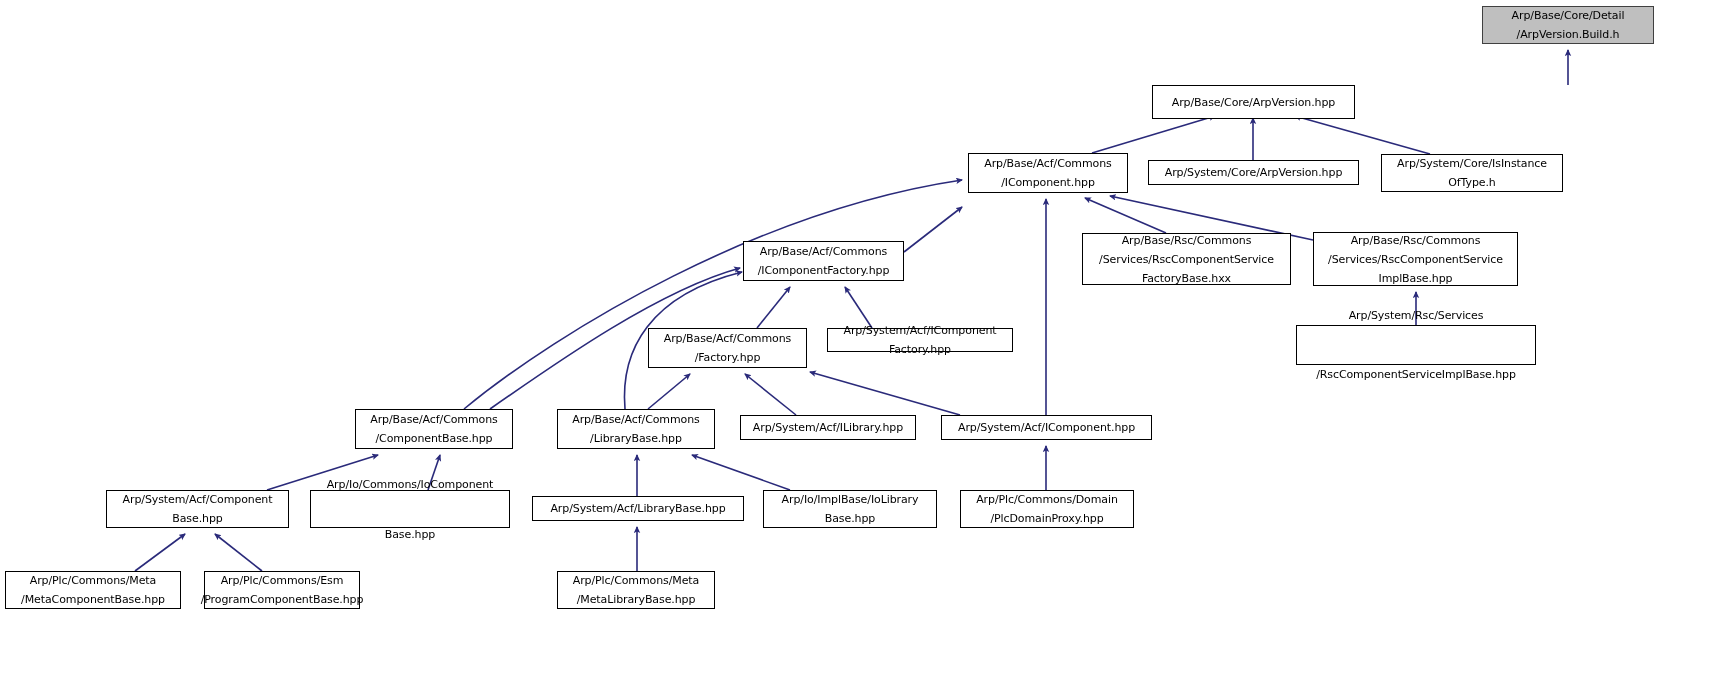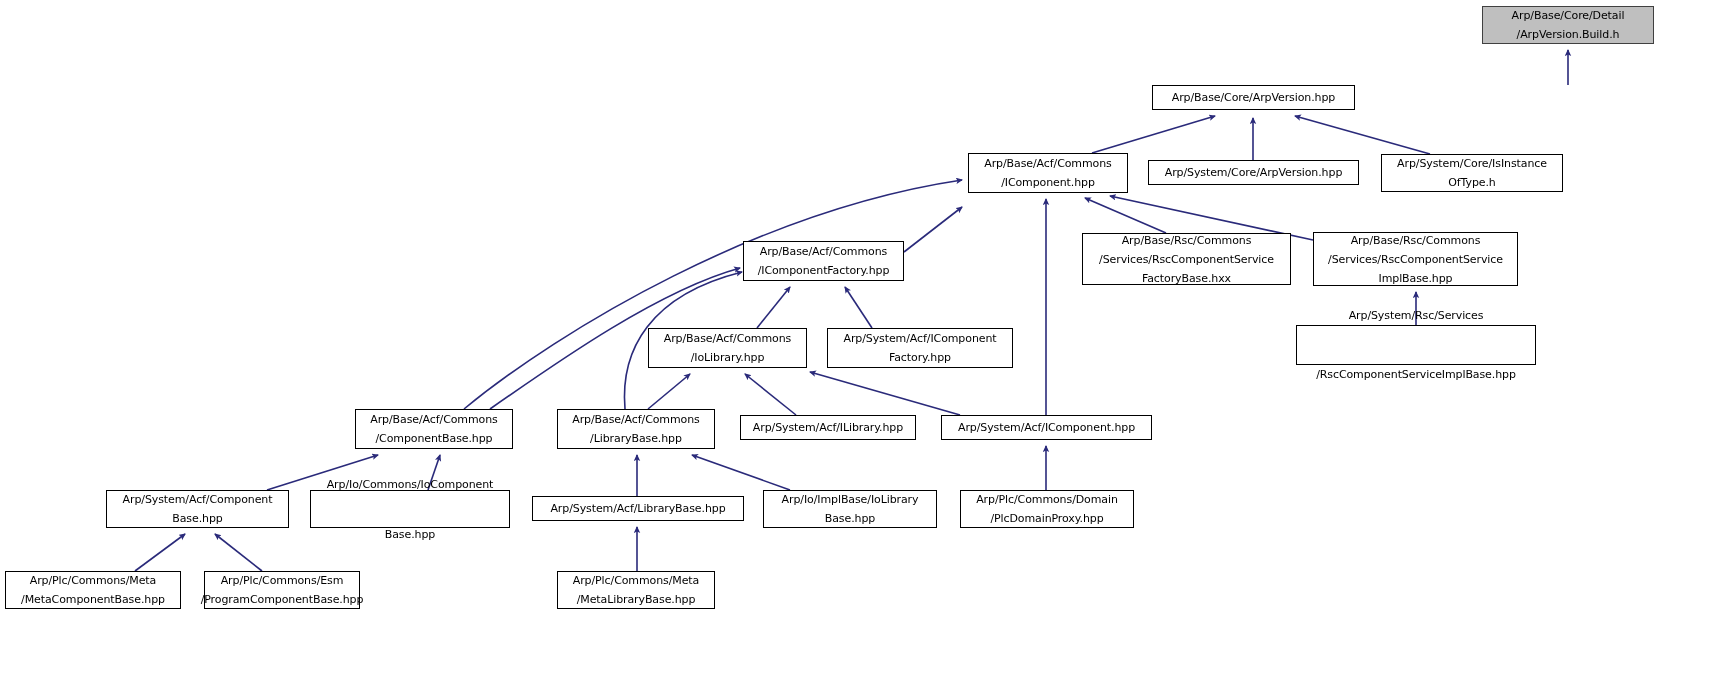--- a/index.html
+++ b/index.html
@@ -78,30 +78,30 @@
       <path d="M267,490 L378,455" fill="none" stroke="#2a2a7a" stroke-width="1.6" marker-end="url(#arrowhead)"></path>
       <path d="M428,490 L440,455" fill="none" stroke="#2a2a7a" stroke-width="1.6" marker-end="url(#arrowhead)"></path>
       <path d="M637,496 L637,455" fill="none" stroke="#2a2a7a" stroke-width="1.6" marker-end="url(#arrowhead)"></path>
       <path d="M790,490 L692,455" fill="none" stroke="#2a2a7a" stroke-width="1.6" marker-end="url(#arrowhead)"></path>
       <path d="M1046,490 L1046,446" fill="none" stroke="#2a2a7a" stroke-width="1.6" marker-end="url(#arrowhead)"></path>
       <path d="M135,571 L185,534" fill="none" stroke="#2a2a7a" stroke-width="1.6" marker-end="url(#arrowhead)"></path>
       <path d="M262,571 L215,534" fill="none" stroke="#2a2a7a" stroke-width="1.6" marker-end="url(#arrowhead)"></path>
       <path d="M637,571 L637,527" fill="none" stroke="#2a2a7a" stroke-width="1.6" marker-end="url(#arrowhead)"></path>
     </svg>
 <div class="node root" style="left: 1482px; top: 6px; width: 172px; height: 38px;"><span class="ln">Arp/Base/Core/Detail</span><span class="ln">/ArpVersion.Build.h</span></div>
-    <div class="node" style="left: 1152px; top: 85px; width: 203px; height: 25px;"><span class="ln">Arp/Base/Core/ArpVersion.hpp</span></div>
+    <div class="node" style="left: 1152px; top: 85px; width: 203px; height: 34px;"><span class="ln">Arp/Base/Core/ArpVersion.hpp</span></div>
     <div class="node" style="left: 1148px; top: 160px; width: 211px; height: 25px;"><span class="ln">Arp/System/Core/ArpVersion.hpp</span></div>
     <div class="node" style="left: 1381px; top: 154px; width: 182px; height: 38px;"><span class="ln">Arp/System/Core/IsInstance</span><span class="ln">OfType.h</span></div>
     <div class="node" style="left: 968px; top: 153px; width: 160px; height: 40px;"><span class="ln">Arp/Base/Acf/Commons</span><span class="ln">/IComponent.hpp</span></div>
     <div class="node" style="left: 1082px; top: 233px; width: 209px; height: 52px;"><span class="ln">Arp/Base/Rsc/Commons</span><span class="ln">/Services/RscComponentService</span><span class="ln">FactoryBase.hxx</span></div>
     <div class="node" style="left: 1313px; top: 232px; width: 205px; height: 54px;"><span class="ln">Arp/Base/Rsc/Commons</span><span class="ln">/Services/RscComponentService</span><span class="ln">ImplBase.hpp</span></div>
     <div class="node" style="left: 1296px; top: 325px; width: 240px; height: 40px; gap: 40px;"><span class="ln">Arp/System/Rsc/Services</span><span class="ln">/RscComponentServiceImplBase.hpp</span></div>
     <div class="node" style="left: 743px; top: 241px; width: 161px; height: 40px;"><span class="ln">Arp/Base/Acf/Commons</span><span class="ln">/IComponentFactory.hpp</span></div>
-    <div class="node" style="left: 648px; top: 328px; width: 159px; height: 40px;"><span class="ln">Arp/Base/Acf/Commons</span><span class="ln">/IoLibrary.hpp</span></div>
-    <div class="node" style="left: 827px; top: 328px; width: 186px; height: 40px;"><span class="ln">Arp/System/Acf/IComponent</span><span class="ln">Factory.hpp</span></div>
+    <div class="node" style="left: 648px; top: 328px; width: 159px; height: 40px;"><span class="ln">Arp/Base/Acf/Commons</span><span class="ln">/Factory.hpp</span></div>
+    <div class="node" style="left: 827px; top: 328px; width: 186px; height: 24px;"><span class="ln">Arp/System/Acf/IComponent</span><span class="ln">Factory.hpp</span></div>
     <div class="node" style="left: 355px; top: 409px; width: 158px; height: 40px;"><span class="ln">Arp/Base/Acf/Commons</span><span class="ln">/ComponentBase.hpp</span></div>
     <div class="node" style="left: 557px; top: 409px; width: 158px; height: 40px;"><span class="ln">Arp/Base/Acf/Commons</span><span class="ln">/LibraryBase.hpp</span></div>
     <div class="node" style="left: 740px; top: 415px; width: 176px; height: 25px;"><span class="ln">Arp/System/Acf/ILibrary.hpp</span></div>
     <div class="node" style="left: 941px; top: 415px; width: 211px; height: 25px;"><span class="ln">Arp/System/Acf/IComponent.hpp</span></div>
     <div class="node" style="left: 106px; top: 490px; width: 183px; height: 38px;"><span class="ln">Arp/System/Acf/Component</span><span class="ln">Base.hpp</span></div>
     <div class="node" style="left: 310px; top: 490px; width: 200px; height: 38px; gap: 31px;"><span class="ln">Arp/Io/Commons/IoComponent</span><span class="ln">Base.hpp</span></div>
     <div class="node" style="left: 532px; top: 496px; width: 212px; height: 25px;"><span class="ln">Arp/System/Acf/LibraryBase.hpp</span></div>
     <div class="node" style="left: 763px; top: 490px; width: 174px; height: 38px;"><span class="ln">Arp/Io/ImplBase/IoLibrary</span><span class="ln">Base.hpp</span></div>
     <div class="node" style="left: 960px; top: 490px; width: 174px; height: 38px;"><span class="ln">Arp/Plc/Commons/Domain</span><span class="ln">/PlcDomainProxy.hpp</span></div>
     <div class="node" style="left: 5px; top: 571px; width: 176px; height: 38px;"><span class="ln">Arp/Plc/Commons/Meta</span><span class="ln">/MetaComponentBase.hpp</span></div>

